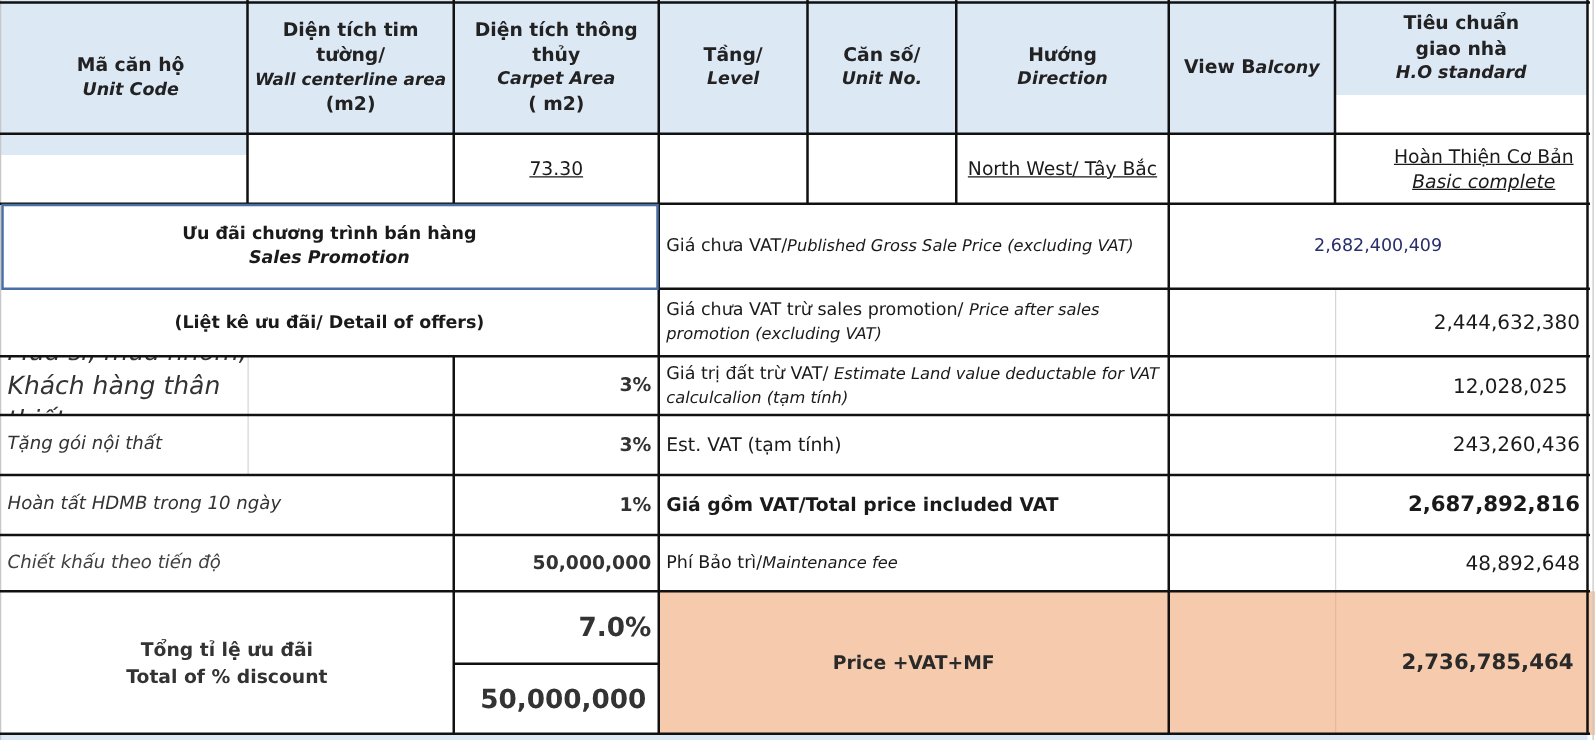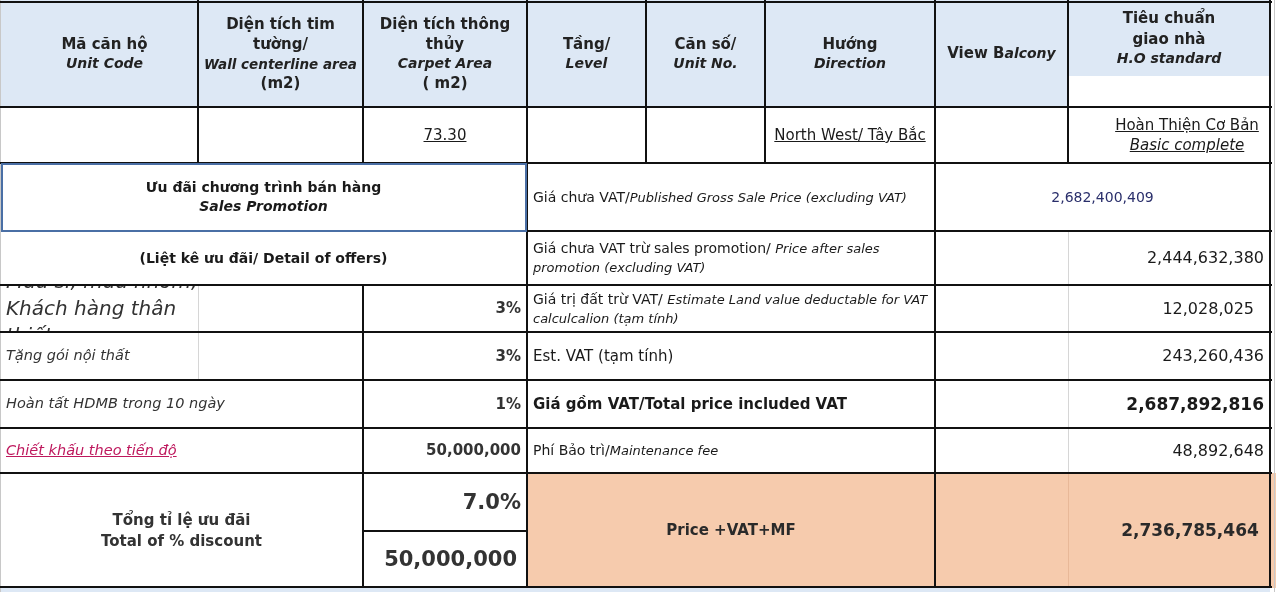--- a/index.html
+++ b/index.html
@@ -35,21 +35,21 @@
   .vl { position: absolute; width: 2px; background: #111; }
   .glv { position: absolute; width: 1px; background: #d6d6d6; }
   .sel { position: absolute; box-sizing: border-box; border: 2px solid #4a6fa5; pointer-events: none; }
   .strip { position: absolute; top: 588px; height: 4px; background: #dde8f5; }
 </style>
 </head>
 <body>
 
 <div class="sheet">
 
-  <div class="cell hdr" style="left:0;top:0;width:198px;height:107px;padding-left:11px;">
+  <div class="cell hdr" style="left:0;top:0;width:198px;height:124px;padding-left:11px;">
     <div class="stack">
       <span>Mã căn hộ</span>
       <span class="en">Unit Code</span>
     </div>
   </div>
   <div class="cell hdr" style="left:198px;top:0;width:165px;height:107px;">
     <div class="stack">
       <span>Diện tích tim</span>
       <span>tường/</span>
       <span class="en" style="font-size:13.5px;">Wall centerline area</span>
@@ -185,21 +185,21 @@
     <span>1%</span>
   </div>
   <div class="cell left bold" style="left:527px;top:380px;width:408px;height:48px;font-size:15px;">
     <span>Giá gồm VAT/Total price included VAT</span>
   </div>
   <div class="cell" style="left:935px;top:380px;width:133px;height:48px;"></div>
   <div class="cell right bold" style="left:1068px;top:380px;width:202px;height:48px;font-size:17px;">
     <span>2,687,892,816</span>
   </div>
 
-  <div class="cell left ital" style="left:0;top:428px;width:363px;height:45px;font-size:14.5px;color:#be185d;text-decoration:underline;">
+  <div class="cell left ital" style="left:0;top:428px;width:363px;height:45px;font-size:14.5px;color:#404040;">
     <span>Chiết khấu theo tiến độ</span>
   </div>
   <div class="cell right bold" style="left:363px;top:428px;width:164px;height:45px;font-size:15px;color:#333;">
     <span>50,000,000</span>
   </div>
   <div class="cell left" style="left:527px;top:428px;width:408px;height:45px;">
     <span><span>Phí Bảo trì/</span><span class="it">Maintenance fee</span></span>
   </div>
   <div class="cell" style="left:935px;top:428px;width:133px;height:45px;"></div>
   <div class="cell right" style="left:1068px;top:428px;width:202px;height:45px;font-size:16px;">

